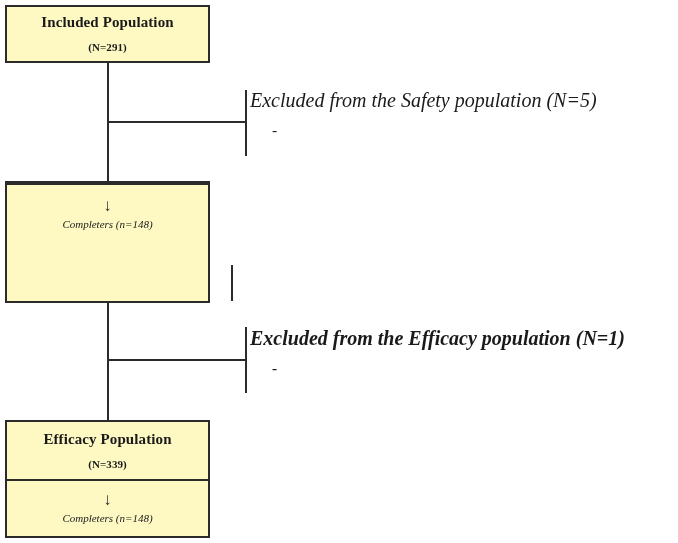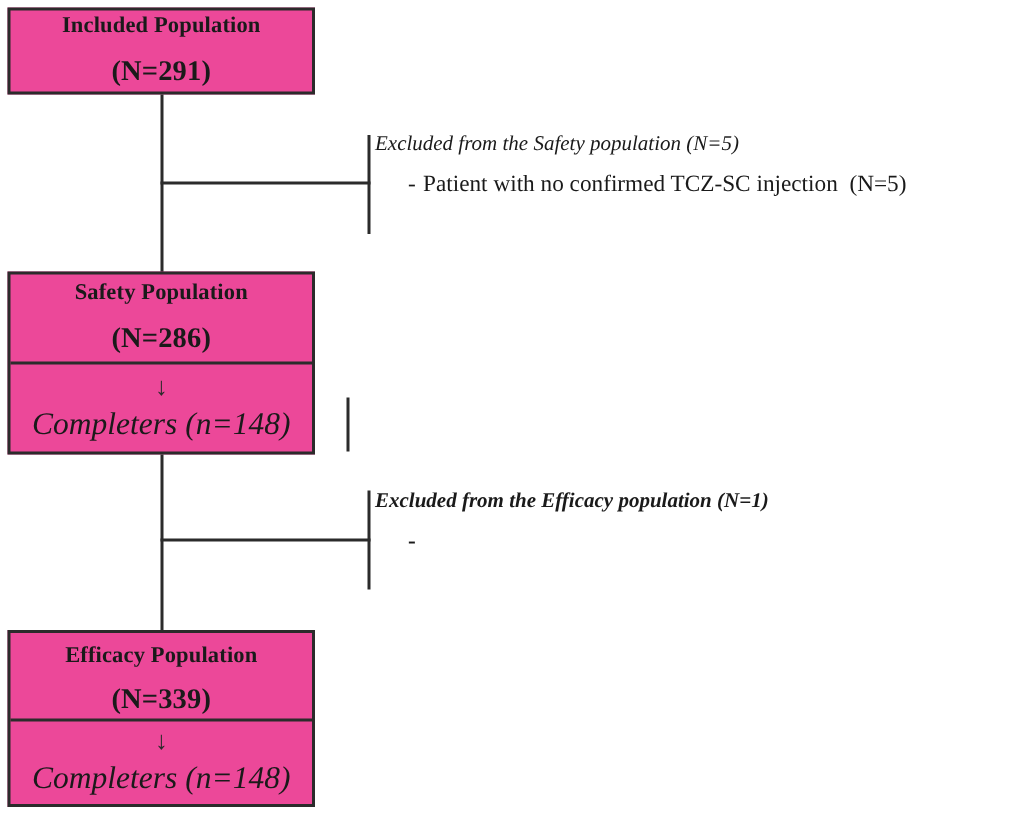--- a/index.html
+++ b/index.html
@@ -15,57 +15,57 @@
     font-family: "Liberation Serif", "DejaVu Serif", serif;
     color: #1a1a1a;
     overflow: hidden;
   }
 
   
   .node-box {
     position: absolute;
     box-sizing: border-box;
     border: 2px solid #2b2b2b;
-    background: #ec4899;
+    background: #fef9c3;
   }
   .box-section {
     box-sizing: border-box;
     display: flex;
     flex-direction: column;
     align-items: center;
     justify-content: center;
   }
   .box-divider {
     border-top: 2px solid #2b2b2b;
   }
   .node-title {
     font-weight: bold;
     font-size: 15px;
     line-height: 1.25;
     text-align: center;
     letter-spacing: 0.1px;
   }
   .node-count {
     font-weight: bold;
-    font-size: 19px;
+    font-size: 11px;
     line-height: 1.25;
     text-align: center;
     margin-top: 9px;
     letter-spacing: 0.1px;
   }
   .arrow-glyph {
     font-size: 17px;
     line-height: 1;
     text-align: center;
     color: #2b2b2b;
     margin-bottom: 4px;
   }
   .completers-text {
     font-style: italic;
-    font-size: 21px;
+    font-size: 11px;
     line-height: 1.2;
     text-align: center;
     white-space: nowrap;
   }
 
   
   .vline {
     position: absolute;
     width: 2px;
     background: #2b2b2b;
@@ -76,21 +76,21 @@
     background: #2b2b2b;
   }
 
   
   .note-block {
     position: absolute;
     box-sizing: border-box;
   }
   .note-heading {
     font-style: italic;
-    font-size: 14px;
+    font-size: 20px;
     line-height: 1.25;
     white-space: nowrap;
   }
   .note-item {
     display: flex;
     align-items: baseline;
     font-size: 15.5px;
     line-height: 1.25;
     margin-top: 7px;
     white-space: nowrap;
@@ -119,50 +119,45 @@
   </div>
 
   <div class="vline" style="left:107px; top:63px; height:119px;"></div>
   <div class="hline" style="left:107px; top:121px; width:140px;"></div>
   <div class="vline" style="left:245px; top:90px; height:66px;"></div>
 
   <div class="note-block" style="left:250px; top:88px; width:428px;">
     <div class="note-heading">Excluded from the Safety population (N=5)</div>
     <div class="note-item">
       <span class="note-dash">-</span>
-      <span class="note-text">Patient with no confirmed TCZ-SC injection  (N=5)</span>
     </div>
   </div>
 
   <div class="node-box" style="left:5px; top:181px; width:205px; height:122px;">
-    <div class="box-section" style="width:100%; height:58px;">
-      <div class="node-title">Safety Population</div>
-      <div class="node-count">(N=286)</div>
-    </div>
     <div class="box-section box-divider" style="width:100%; height:60px;">
       <div class="arrow-glyph">↓</div>
       <div class="completers-text">Completers (n=148)</div>
     </div>
   </div>
 
   <div class="vline" style="left:231px; top:265px; height:36px;"></div>
 
   <div class="vline" style="left:107px; top:303px; height:118px;"></div>
   <div class="hline" style="left:107px; top:359px; width:140px;"></div>
   <div class="vline" style="left:245px; top:327px; height:66px;"></div>
 
   <div class="note-block" style="left:250px; top:326px; width:428px;font-weight:bold;">
     <div class="note-heading">Excluded from the Efficacy population (N=1)</div>
     <div class="note-item">
       <span class="note-dash">-</span>
     </div>
   </div>
 
   <div class="node-box" style="left:5px; top:420px; width:205px; height:118px;">
-    <div class="box-section" style="width:100%; height:57px;justify-content:flex-end;">
+    <div class="box-section" style="width:100%; height:57px;">
       <div class="node-title">Efficacy Population</div>
       <div class="node-count">(N=339)</div>
     </div>
     <div class="box-section box-divider" style="width:100%; height:57px;">
       <div class="arrow-glyph">↓</div>
       <div class="completers-text">Completers (n=148)</div>
     </div>
   </div>
 
 </div>

